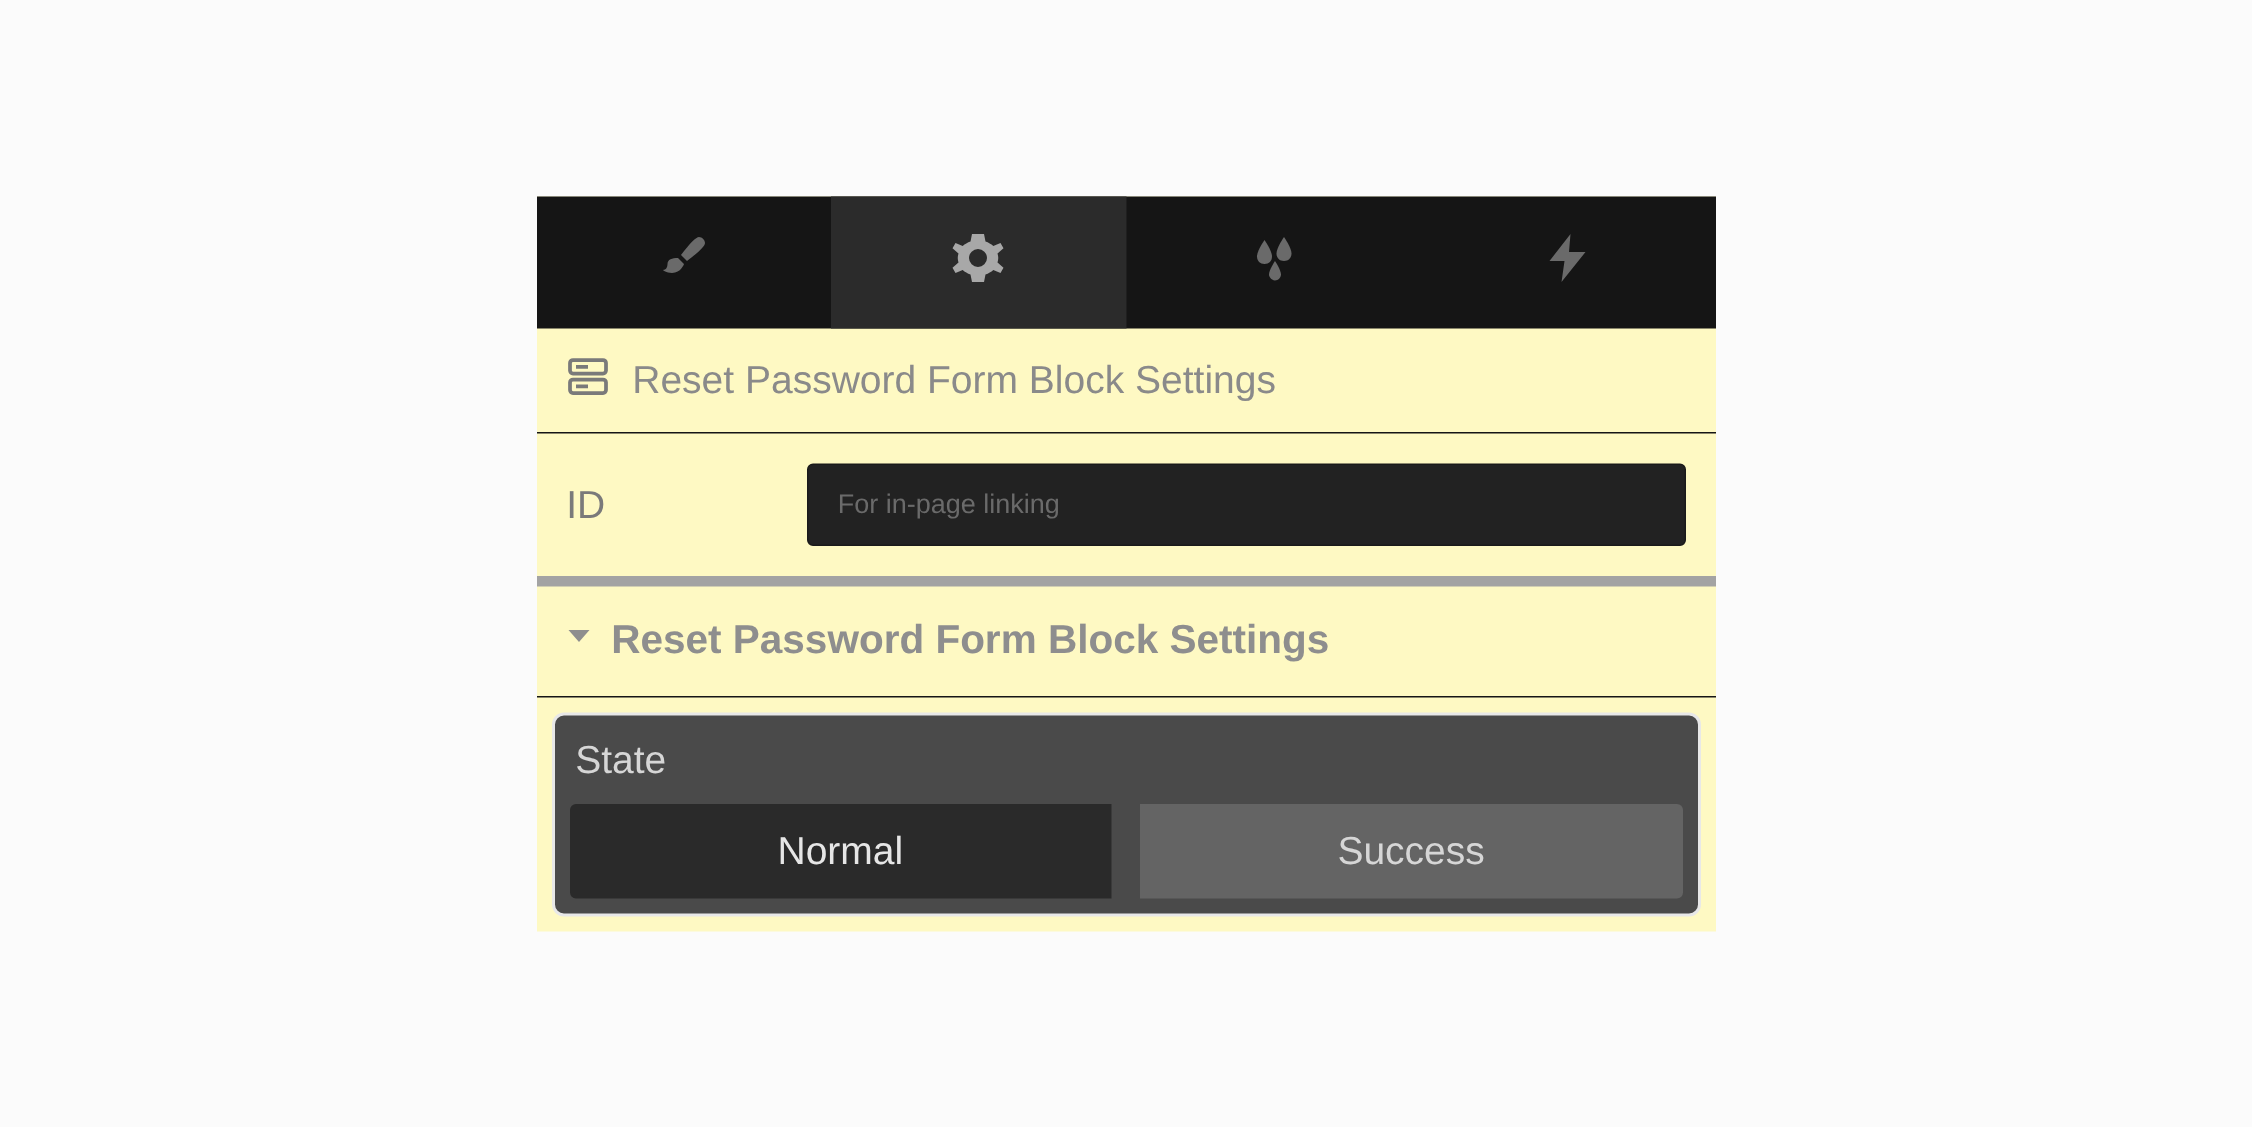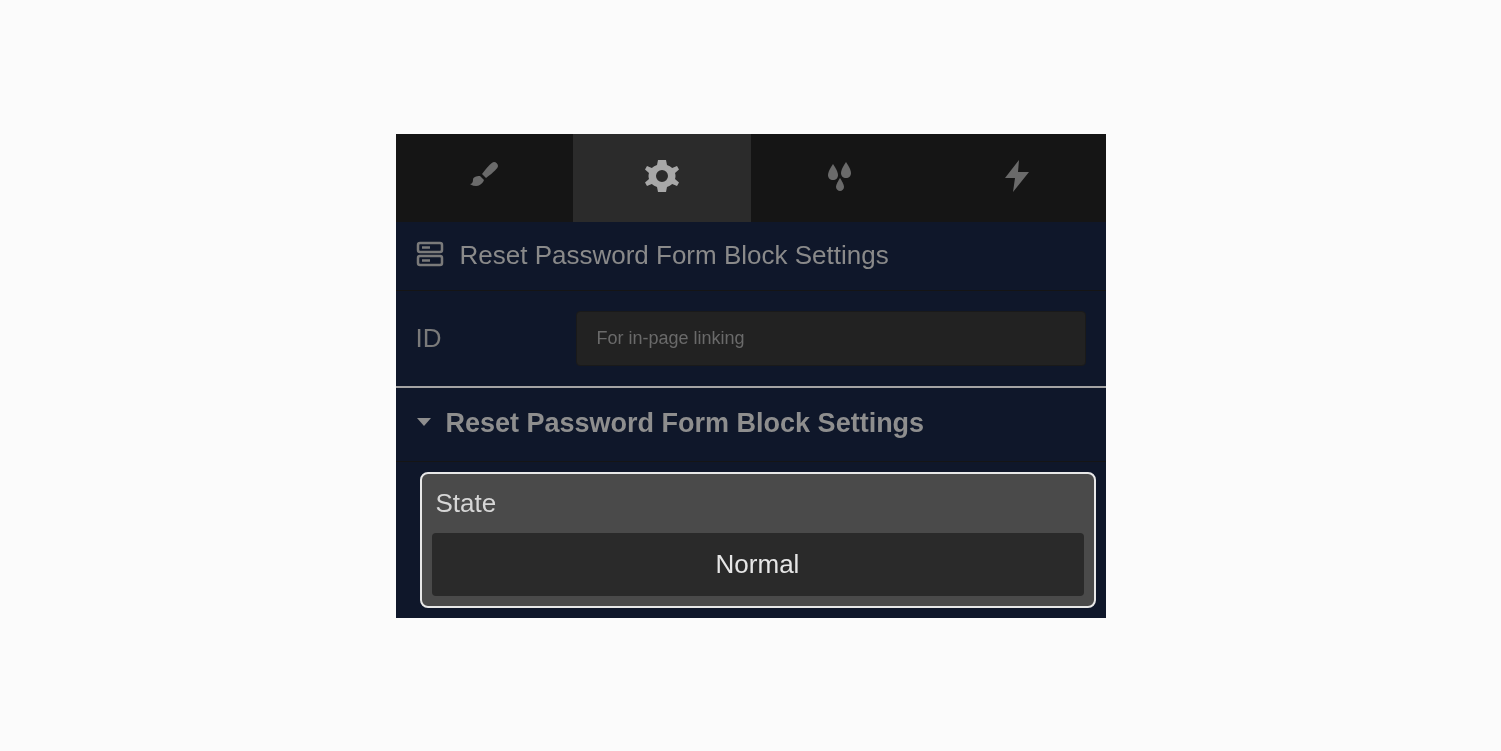--- a/index.html
+++ b/index.html
@@ -10,22 +10,22 @@
     body {
       width: 1501px;
       height: 751px;
       background: #fbfbfb;
       font-family: -apple-system, BlinkMacSystemFont, "Segoe UI", Helvetica, Arial, sans-serif;
       display: flex;
       align-items: center;
       justify-content: center;
     }
     .panel {
-      width: 710px;
-      background: #0f172a;
+      width: 786px;
+      background: #fef9c3;
     }
     .tabs {
       display: flex;
       background: #151515;
       height: 88px;
     }
     .tab {
       flex: 1;
       display: flex;
       align-items: center;
@@ -58,21 +58,21 @@
     }
     .breadcrumb-text {
       color: #8a8a8a;
       font-size: 26px;
     }
     .field-row {
       display: flex;
       align-items: center;
       padding: 20px 20px;
       gap: 20px;
-      border-bottom: 2px solid #a3a3a3;
+      border-bottom: 7px solid #a3a3a3;
     }
     .field-label {
       color: #7a7a7a;
       font-size: 26px;
       width: 140px;
     }
     .field-input {
       flex: 1;
       background: #222;
       border: 1px solid #1a1a1a;
@@ -96,21 +96,21 @@
     .section-header svg {
       width: 16px;
       height: 12px;
     }
     .section-header-text {
       color: #8e8e8e;
       font-size: 27px;
       font-weight: 600;
     }
     .state-container {
-      margin: 10px 10px 10px 24px;
+      margin: 10px 10px 10px 10px;
       border: 2px solid #e8e8e8;
       border-radius: 8px;
       background: #4a4a4a;
       padding: 14px 10px 10px 10px;
     }
     .state-label {
       color: #d6d6d6;
       font-size: 26px;
       padding: 0 4px 14px 4px;
     }
@@ -200,15 +200,16 @@
         <path d="M1 2 L8 10 L15 2 Z" fill="#8e8e8e"></path>
       </svg>
     </span>
     <span class="section-header-text">Reset Password Form Block Settings</span>
   </div>
 
   <div class="state-container">
     <div class="state-label">State</div>
     <div class="state-buttons">
       <div class="state-btn active">Normal</div>
+      <div class="state-btn">Success</div>
     </div>
   </div>
 </div>
 
 </body></html>

